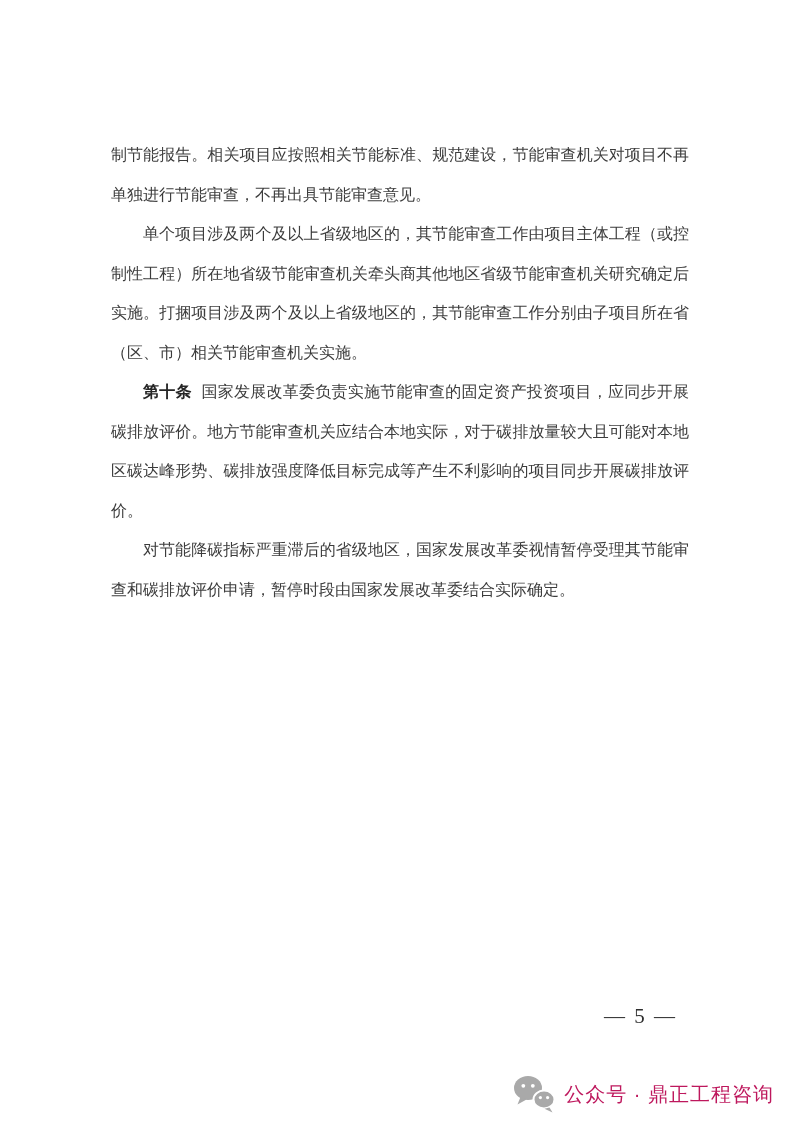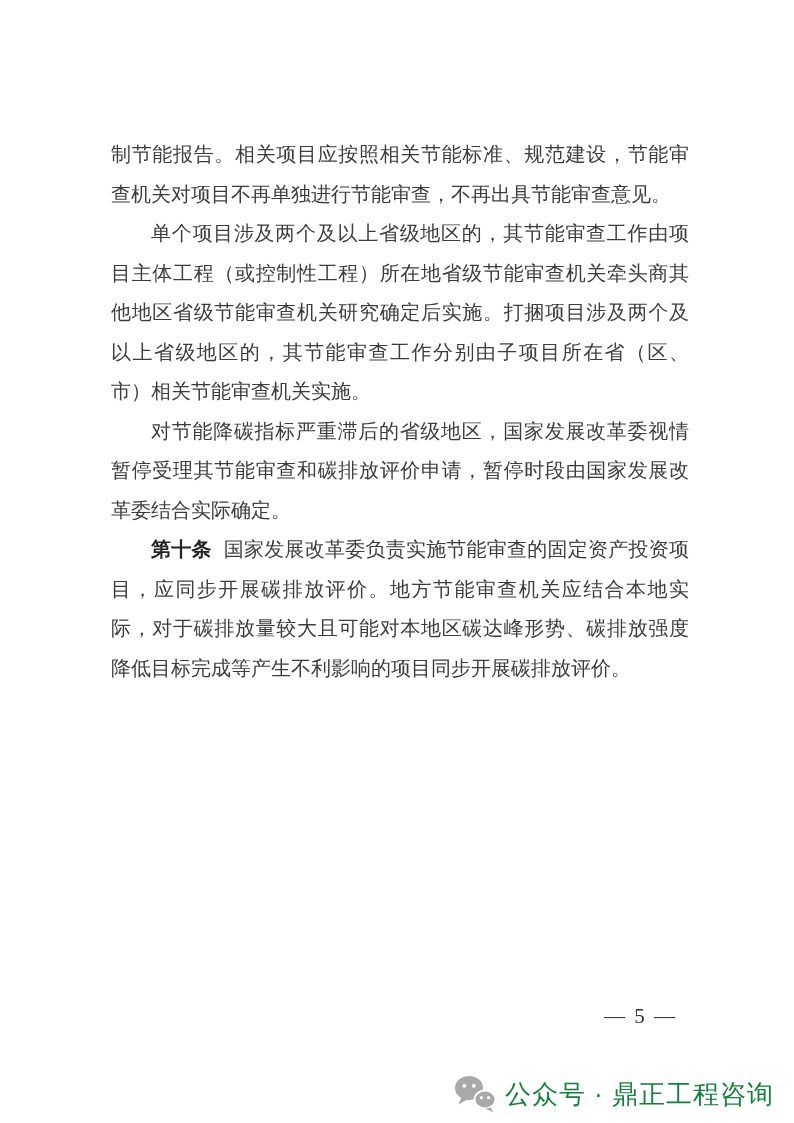--- a/index.html
+++ b/index.html
@@ -12,21 +12,21 @@
     width: 794px;
     height: 1123px;
     overflow: hidden;
     font-family: "Liberation Serif", "DejaVu Serif", serif;
   }
   .doc-body {
     position: absolute;
     left: 111px;
     top: 135px;
     width: 578px;
-    font-size: 20px;
+    font-size: 16px;
     line-height: 39.5px;
     color: #3c3c3c;
     text-align: justify;
     line-break: strict;
   }
   .para {
     margin: 0;
     padding: 0;
   }
   .para.indent {
@@ -49,40 +49,40 @@
     white-space: nowrap;
   }
   .watermark {
     position: absolute;
     top: 1072px;
     right: 20px;
     height: 44px;
     display: flex;
     align-items: center;
     gap: 9px;
-    color: #15803d;
-    font-size: 26px;
+    color: #be185d;
+    font-size: 20px;
     letter-spacing: 1px;
     font-family: "Liberation Sans", "DejaVu Sans", sans-serif;
     white-space: nowrap;
   }
   .wechat-icon {
     width: 42px;
     height: 38px;
     flex: 0 0 auto;
   }
 </style>
 </head>
 <body>
 
 <div class="doc-body">
   <p class="para"><span>制节能报告。相关项目应按照相关节能标准、规范建设，节能审查机关对项目不再单独进行节能审查，不再出具节能审查意见。</span></p>
   <p class="para indent"><span>单个项目涉及两个及以上省级地区的，其节能审查工作由项目主体工程（或控制性工程）所在地省级节能审查机关牵头商其他地区省级节能审查机关研究确定后实施。打捆项目涉及两个及以上省级地区的，其节能审查工作分别由子项目所在省（区、市）相关节能审查机关实施。</span></p>
+  <p class="para indent"><span class="lead">第十条</span><span>国家发展改革委负责实施节能审查的固定资产投资项目，应同步开展碳排放评价。地方节能审查机关应结合本地实际，对于碳排放量较大且可能对本地区碳达峰形势、碳排放强度降低目标完成等产生不利影响的项目同步开展碳排放评价。</span></p>
   <p class="para indent"><span>对节能降碳指标严重滞后的省级地区，国家发展改革委视情暂停受理其节能审查和碳排放评价申请，暂停时段由国家发展改革委结合实际确定。</span></p>
-  <p class="para indent"><span class="lead">第十条</span><span>国家发展改革委负责实施节能审查的固定资产投资项目，应同步开展碳排放评价。地方节能审查机关应结合本地实际，对于碳排放量较大且可能对本地区碳达峰形势、碳排放强度降低目标完成等产生不利影响的项目同步开展碳排放评价。</span></p>
 </div>
 
 <div class="page-number">— 5 —</div>
 
 <div class="watermark">
   <svg class="wechat-icon" viewBox="0 0 42 38" xmlns="http://www.w3.org/2000/svg">
     <g fill="#a9a9a9">
       <ellipse cx="15" cy="13" rx="14" ry="12"></ellipse>
       <path d="M7.5 22 L4.5 29.5 L13.5 24.5 Z"></path>
     </g>

